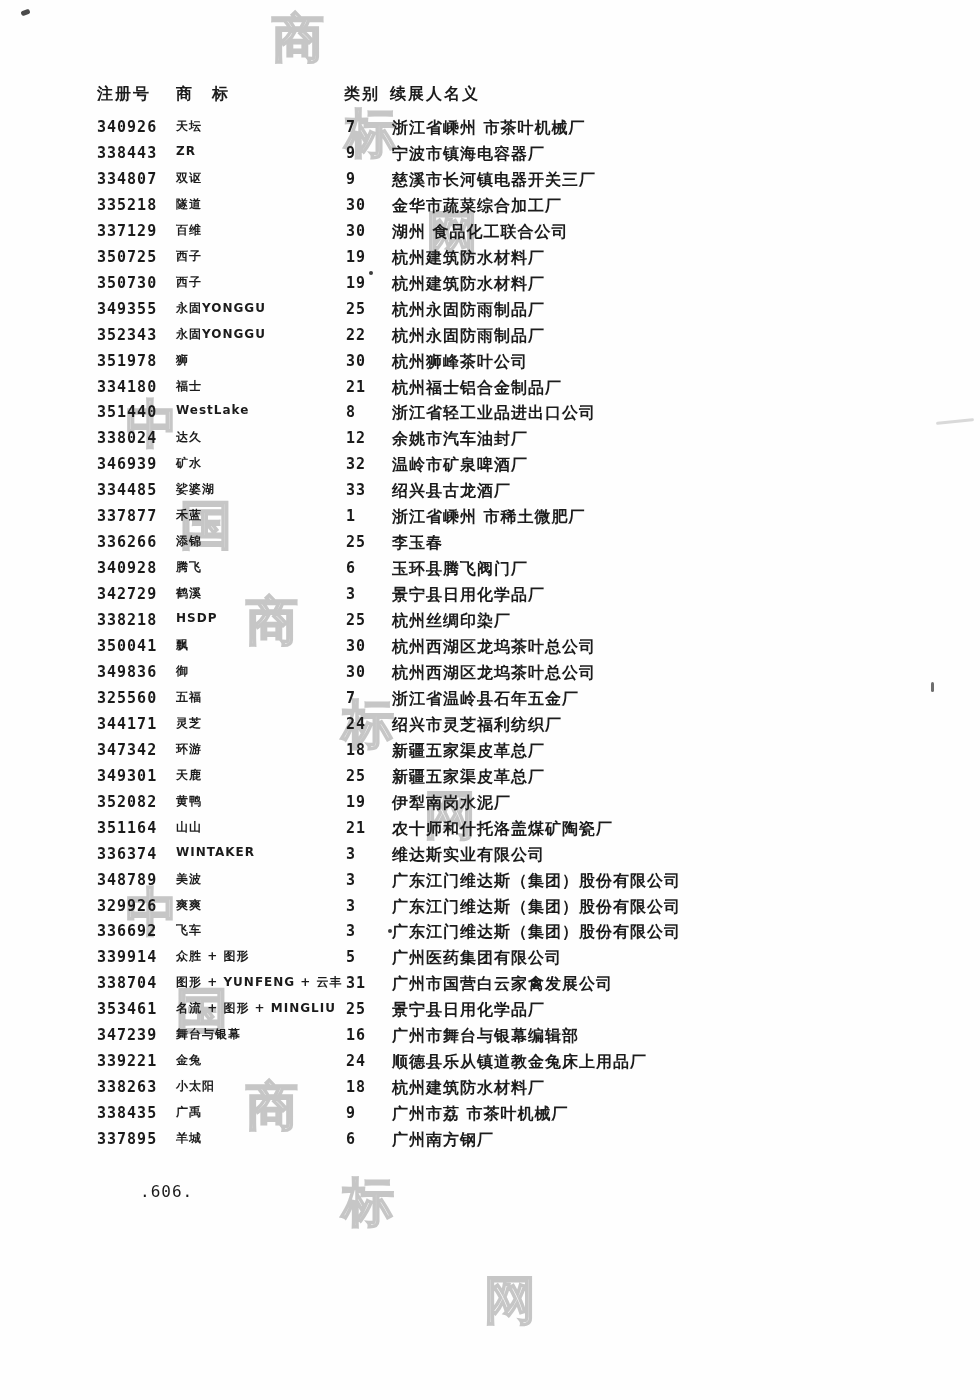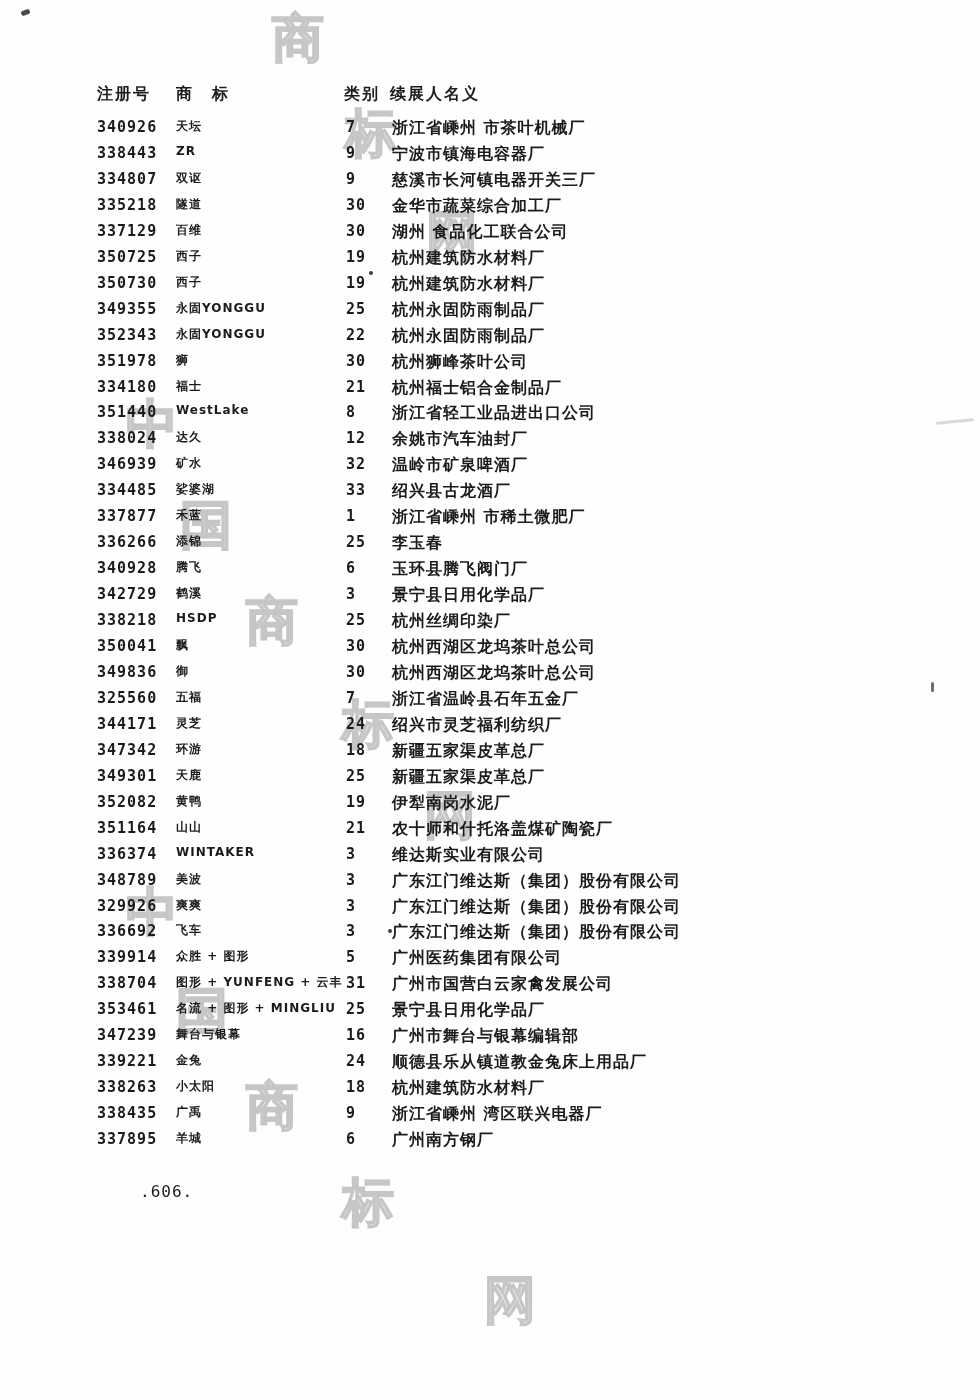--- a/index.html
+++ b/index.html
@@ -296,21 +296,21 @@
       <div class="row" style="top: 1078.15px;">
         <span class="cell c-reg">338263</span>
         <span class="cell c-mark">小太阳</span>
         <span class="cell c-cls">18</span>
         <span class="cell c-owner">杭州建筑防水材料厂</span>
       </div>
       <div class="row" style="top: 1104.1px;">
         <span class="cell c-reg">338435</span>
         <span class="cell c-mark">广禹</span>
         <span class="cell c-cls">9</span>
-        <span class="cell c-owner">浙江省嵊州 湾区联兴电器厂</span>
+        <span class="cell c-owner">广州市荔 市茶叶机械厂</span>
       </div>
       <div class="row" style="top: 1130.05px;">
         <span class="cell c-reg">337895</span>
         <span class="cell c-mark">羊城</span>
         <span class="cell c-cls">6</span>
         <span class="cell c-owner">广州南方钢厂</span>
       </div>
     </div>
 
   <div class="page-num">.606.</div>

